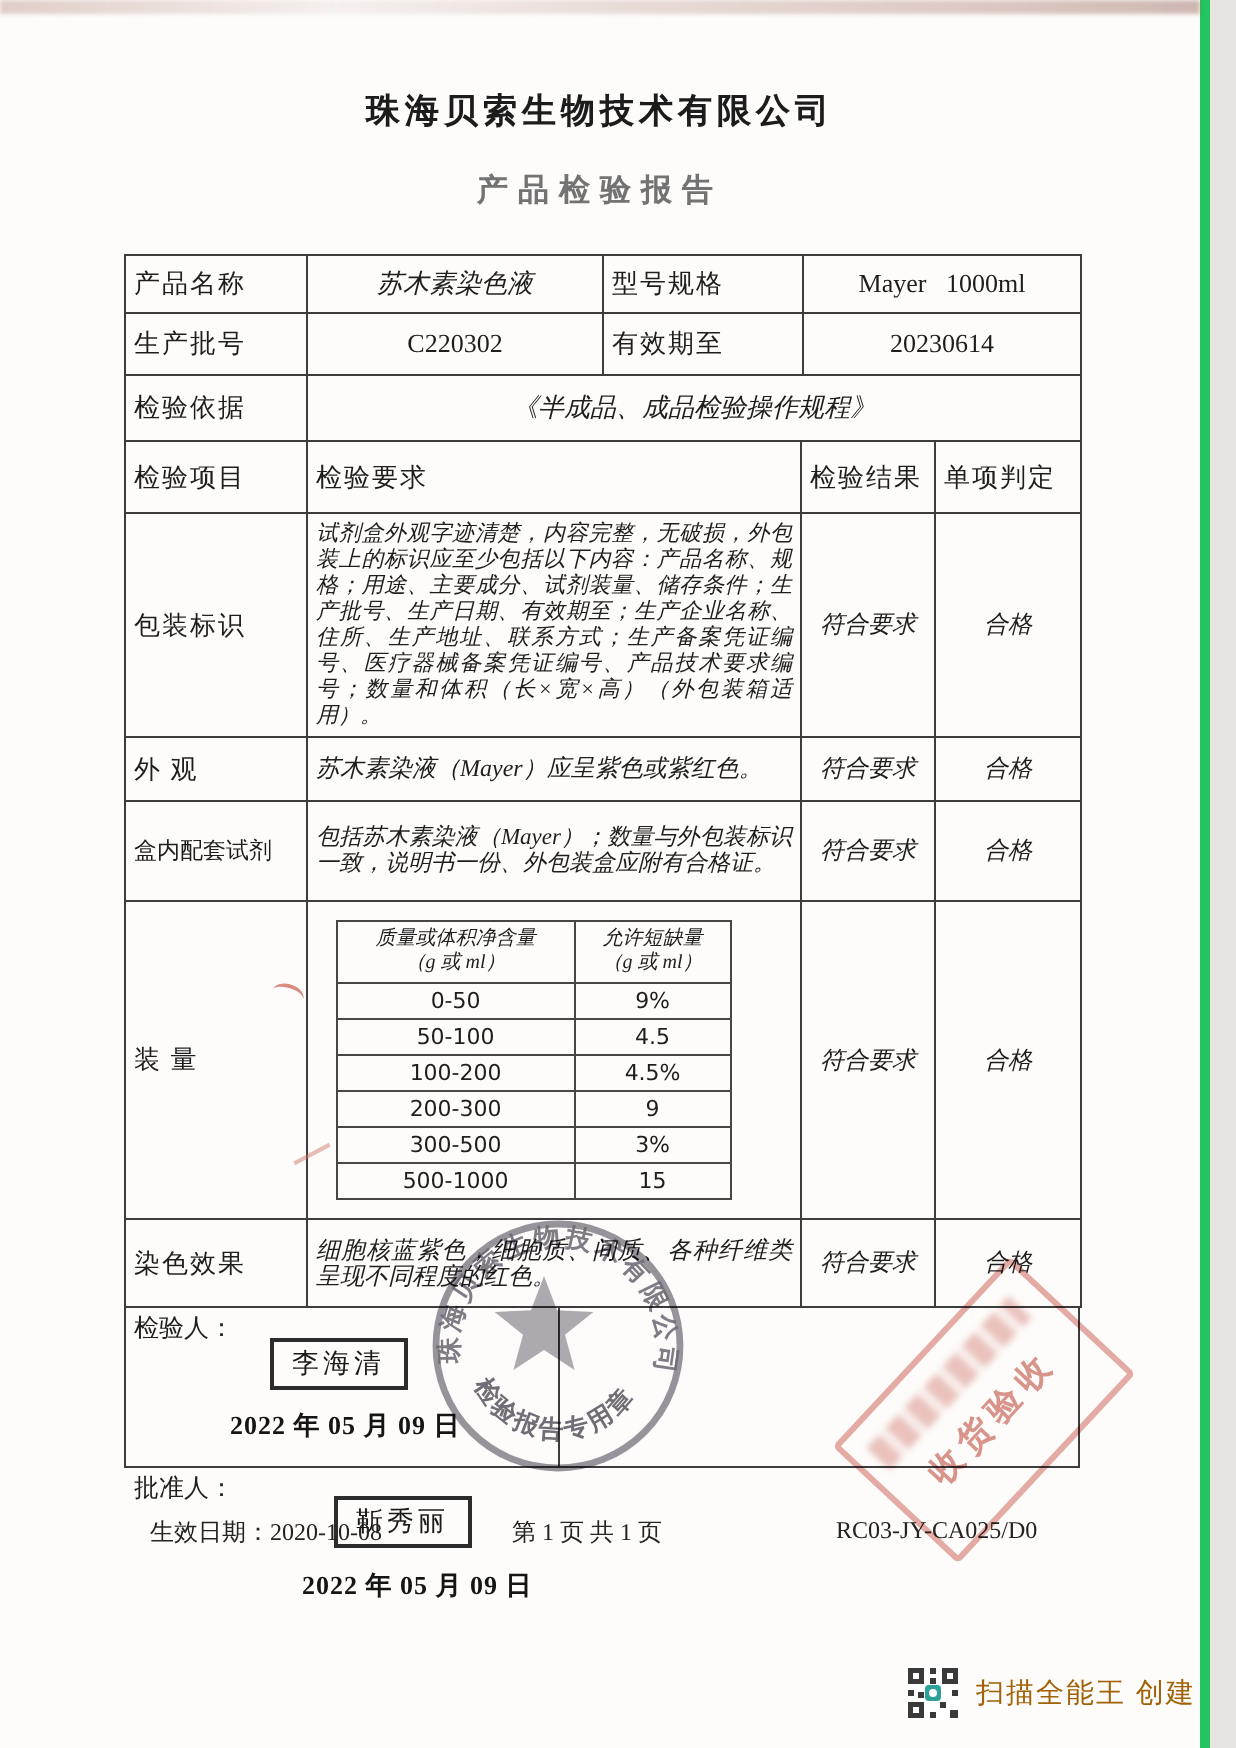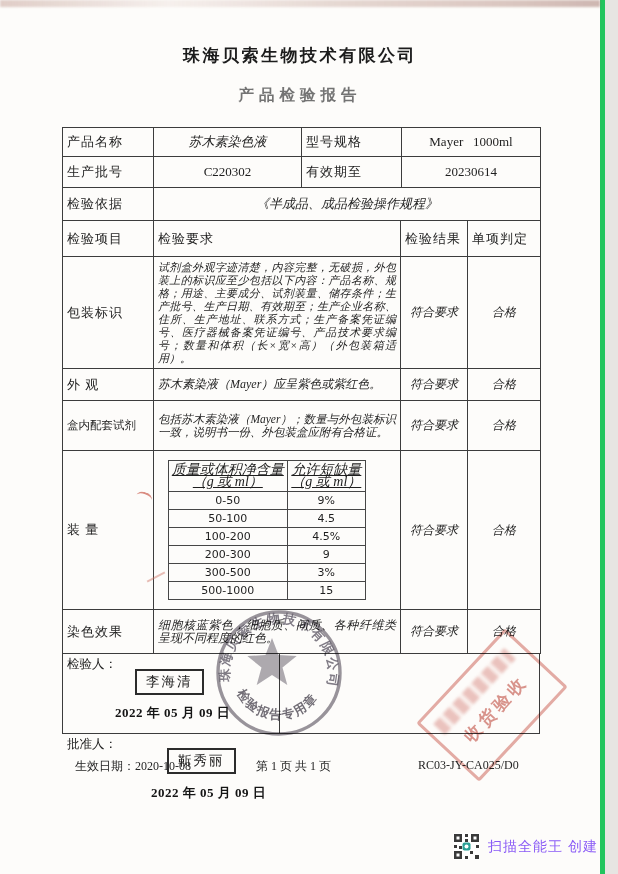--- a/index.html
+++ b/index.html
@@ -21,22 +21,22 @@
   .lbl{font-size:13px;letter-spacing:1px;}
   .val{text-align:center;font-size:13px;}
   .pre{white-space:pre;}
   .kai{font-style:italic;font-family:"Liberation Serif","DejaVu Serif",serif;}
   .req{font-size:11px;line-height:13px;text-align:justify;padding:4px 7px;}
   .res{text-align:center;font-size:12px;}
   .h-row td{font-size:13px;letter-spacing:1px;height:33px;}
   .vol-tbl{border-collapse:collapse;margin:8px 0 8px 10px;table-layout:fixed;width:198px;}
   .vol-tbl td{border:1px solid #464646;text-align:center;font-size:11px;padding:0 2px;
     height:17px;font-family:"DejaVu Sans","Liberation Sans",sans-serif;}
-  .vol-tbl .vh{font-family:"Liberation Serif",serif;font-style:italic;font-size:14px;
-    line-height:12px;height:30px;text-decoration:underline;}
+  .vol-tbl .vh{font-family:"Liberation Serif",serif;font-style:italic;font-size:10px;
+    line-height:12px;height:30px;}
   .sig{position:relative;width:476px;height:80px;border:1px solid #3c3c3c;border-top:none;
     margin-top:-1px;display:flex;flex-direction:column;}
   .sig-cell{position:relative;height:100%;}
   .sig-cell.left{width:216px;border-right:1px solid #3c3c3c;}
   .sig-cell.right{flex:1;}
   .sig-label{position:absolute;left:4px;top:3px;font-size:12.5px;color:#1e1e1e;}
   .name-box{position:absolute;border:2px solid #2c2c2c;font-size:13.5px;
     padding:2px 9px;letter-spacing:2px;color:#1a1a1a;}
   .sig-date{position:absolute;font-size:13px;font-weight:600;color:#151515;letter-spacing:.5px;}
   .footer-item{position:absolute;font-size:12px;color:#242424;top:758px;}
@@ -47,21 +47,21 @@
   .red-stamp .smear{position:absolute;left:8px;top:10px;width:104px;height:16px;
     background:repeating-linear-gradient(90deg,rgba(200,88,76,.35) 0 9px,rgba(200,88,76,.08) 9px 14px);
     filter:blur(1.5px);}
   .red-stamp .rtext{position:absolute;left:0;top:34px;width:100%;text-align:center;
     font-size:17px;letter-spacing:4px;color:rgba(193,78,66,.60);font-weight:bold;}
   .pen-mark-1{position:absolute;left:136px;top:492px;width:16px;height:9px;
     border-top:2px solid rgba(198,80,64,.65);border-radius:50%;transform:rotate(18deg);}
   .pen-mark-2{position:absolute;left:146px;top:576px;width:20px;height:2px;
     background:rgba(205,110,95,.45);transform:rotate(-28deg);}
   .scanner{position:absolute;left:453px;top:833px;display:flex;align-items:center;gap:8px;}
-  .scanner-text{font-size:14px;color:#8b5cf6;letter-spacing:1px;
+  .scanner-text{font-size:14px;color:#a16207;letter-spacing:1px;
     font-family:"Liberation Sans","DejaVu Sans",sans-serif;}
 </style>
 </head>
 <body>
 
 <div class="page">
   <div class="top-smudge"></div>
 
   <div class="title">珠海贝索生物技术有限公司</div>
   <div class="subtitle">产品检验报告</div>

